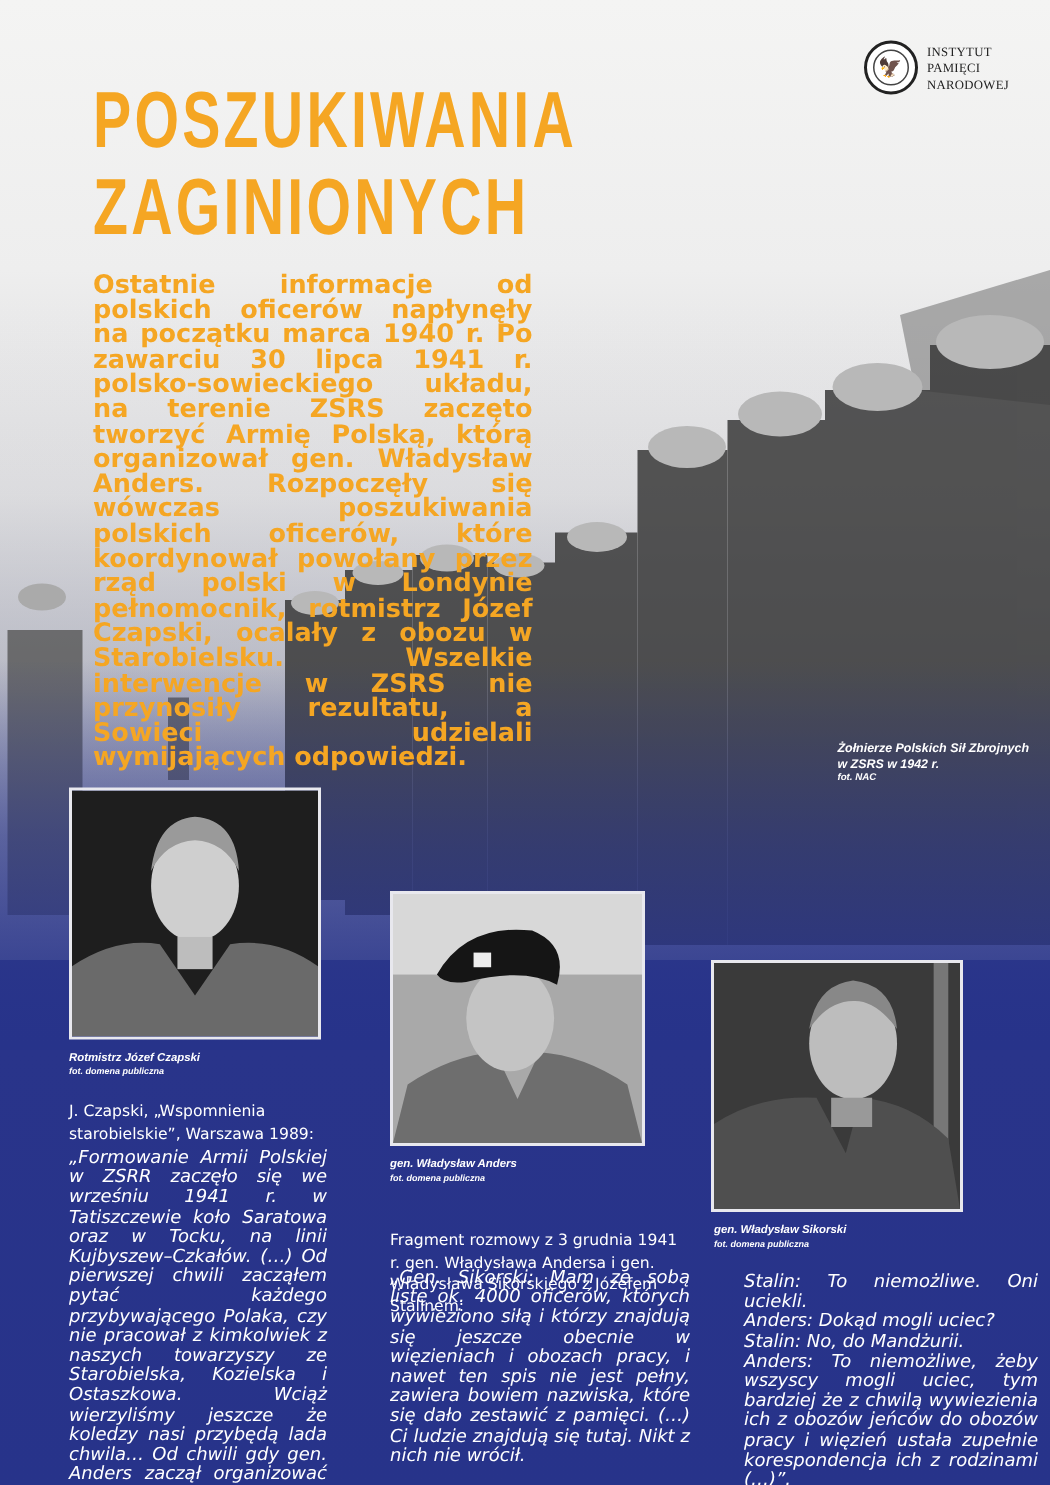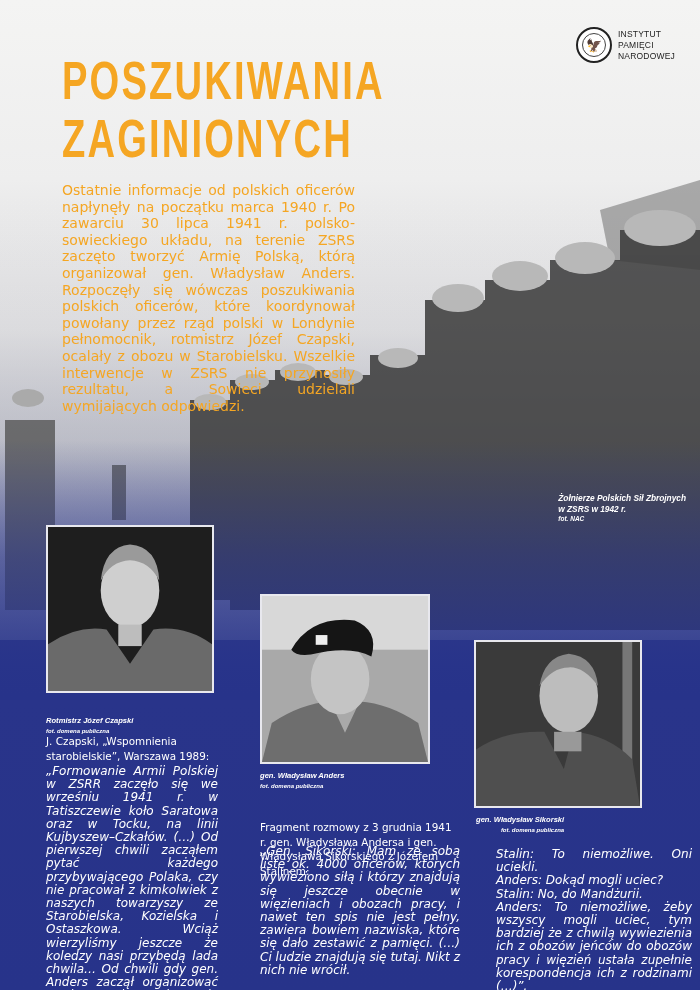--- a/index.html
+++ b/index.html
@@ -27,33 +27,33 @@
   .logo { position: absolute; left: 576px; top: 27px; display: flex; align-items: center; gap: 6px; }
   .logo-emblem {
     width: 36px; height: 36px; border-radius: 50%;
     border: 2px solid #222; display: flex; align-items: center; justify-content: center;
     background: #fff;
   }
   .logo-emblem-inner {
     width: 24px; height: 24px; border-radius: 50%; border: 1px solid #444;
     display: flex; align-items: center; justify-content: center; font-size: 13px; color: #222;
   }
-  .logo-text { font-family: Liberation Sans, sans-serif; font-size: 8.5px; line-height: 11px; color: #222; letter-spacing: 0.2px; }
+  .logo-text { font-family: Liberation Serif, serif; font-size: 8.5px; line-height: 11px; color: #222; letter-spacing: 0.2px; }
 
   .title {
     position: absolute; left: 62px; top: 52px;
     font-family: "Liberation Sans", sans-serif; font-weight: bold;
     color: #f5a623; font-size: 53px; line-height: 58px;
     letter-spacing: 3px; transform: scaleX(0.72); transform-origin: left top;
     white-space: nowrap;
   }
 
   .intro {
     position: absolute; left: 62px; top: 182px; width: 293px;
-    font-family: "DejaVu Sans", sans-serif; font-weight: normal; font-size: 14px;
+    font-family: "DejaVu Sans", sans-serif; font-weight: bold; font-size: 17px;
     line-height: 16.6px; color: #f5a623; text-align: justify;
   }
 
   .caption-main {
     position: absolute; right: 14px; top: 493px; text-align: left;
     font-family: "Liberation Sans", sans-serif; font-style: italic; font-weight: bold;
     color: #fff; font-size: 8.3px; line-height: 10.5px;
   }
   .caption-main .src { font-size: 6.5px; }
 
@@ -63,23 +63,23 @@
   .photo svg { width: 100%; height: 100%; display: block; }
   .photo-czapski { left: 46px; top: 525px; width: 168px; height: 168px; }
   .photo-anders { left: 260px; top: 594px; width: 170px; height: 170px; }
   .photo-sikorski { left: 474px; top: 640px; width: 168px; height: 168px; }
 
   .pcap {
     position: absolute; color: #fff; font-family: "Liberation Sans", sans-serif;
     font-style: italic; font-weight: bold; font-size: 7.6px; line-height: 10px;
   }
   .pcap .src { font-size: 6px; font-weight: bold; }
-  .pcap-czapski { left: 46px; top: 700px; margin-top: 16px; }
+  .pcap-czapski { left: 46px; top: 700px; }
   .pcap-anders { left: 260px; top: 771px; }
-  .pcap-sikorski { left: 476px; top: 815px; text-align: right; }
+  .pcap-sikorski { left: 476px; top: 815px; }
 
   .col-head {
     position: absolute; color: #fff; font-family: "DejaVu Sans", sans-serif;
     font-weight: normal; font-size: 10.4px; line-height: 14.5px;
   }
   .col-body {
     position: absolute; color: #fff; font-family: "DejaVu Sans", sans-serif;
     font-size: 12px; line-height: 13.2px; text-align: justify; font-style: italic;
   }
   .col1-head { left: 46px; top: 734px; width: 172px; }

